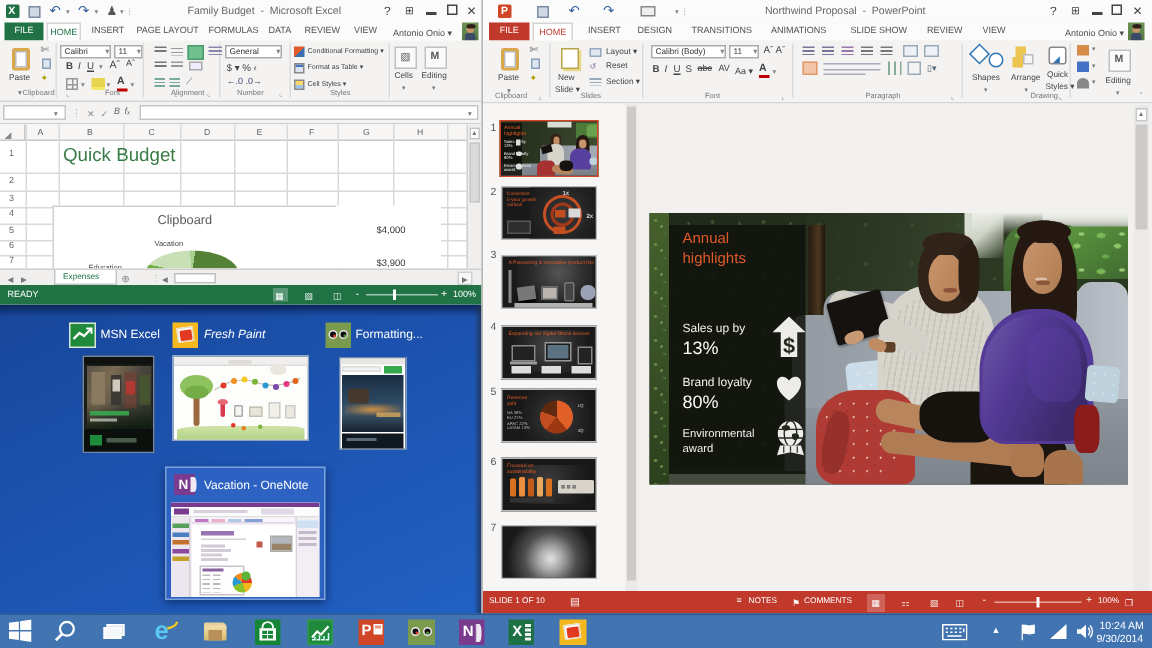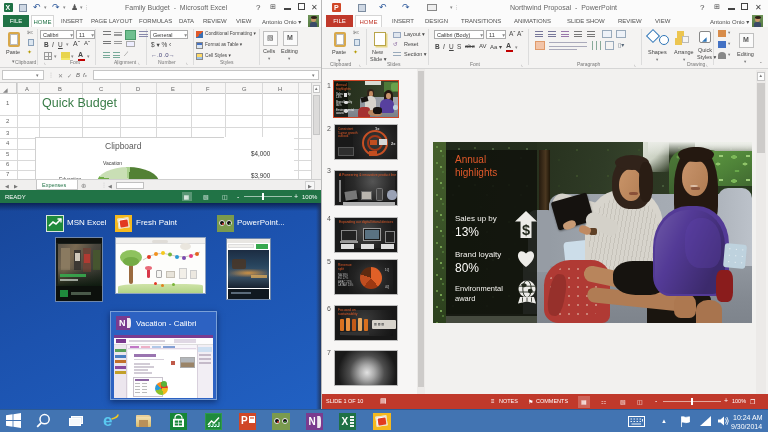--- a/index.html
+++ b/index.html
@@ -607,21 +607,21 @@
  <div class="abs" style="left:4px;top:36px;width:26px;height:3px;background:#37a84e;opacity:0.9;"></div>
  <div class="abs" style="left:4px;top:41px;width:18px;height:2px;background:#cfd8cf;opacity:0.7;"></div>
  <div class="abs" style="left:0;top:48px;width:46px;height:15px;background:#0c100c;"></div>
  <div class="abs" style="left:4px;top:52px;width:8px;height:7px;background:#1f8a3c;"></div>
  <div class="abs" style="left:15px;top:54px;width:20px;height:2.5px;background:#4a5a4a;"></div>
 </div>
 <div class="abs" style="left:115px;top:215px;width:17px;height:17px;background:#f5b91f;">
  <div class="abs" style="left:2.5px;top:3px;width:11px;height:10px;background:#fff;transform:rotate(-8deg);border:1px solid #e8ddc0;"></div>
  <div class="abs" style="left:4.5px;top:5px;width:8px;height:7px;background:#e23a20;transform:rotate(-8deg);border-radius:1px;"></div>
 </div>
-<div class="txt" style="left:136px;top:218px;font-size:8px;color:#fff;">Fresh Paint</div>
+<div class="txt" style="left:136px;top:218px;font-size:8px;color:#fff;font-style:italic;">Fresh Paint</div>
 <div class="abs" style="left:115px;top:237px;width:91px;height:57px;background:#fdfdfb;border:1px solid #8fa3c0;">
  <div class="abs" style="left:0;top:0;width:89px;height:6px;background:#f0efed;border-bottom:1px solid #ddd;"></div>
  <div class="abs" style="left:36px;top:1.5px;width:16px;height:3px;background:#e0ddd8;border-radius:2px;"></div>
  <div class="abs" style="left:2px;top:46px;width:85px;height:9px;background:linear-gradient(#cfe3a8,#b2d486);border-radius:30% 20% 0 0;"></div>
  <div class="abs" style="left:13px;top:26px;width:4px;height:20px;background:#9a6a3e;border-radius:2px;"></div>
  <div class="abs" style="left:4px;top:12px;width:22px;height:15px;background:#8ec25e;border-radius:50%;"></div>
  <div class="abs" style="left:7px;top:19px;width:16px;height:9px;background:#74ac46;border-radius:50%;"></div>
  <svg class="abs" style="left:26px;top:9px;" width="60" height="20" viewBox="0 0 60 20">
   <path d="M1 13 Q15 3 29 8 Q43 13 58 5" stroke="#c2bcb2" stroke-width="0.8" fill="none"></path>
   <circle cx="7" cy="10" r="2" fill="#e23a26"></circle>
@@ -643,38 +643,38 @@
  <div class="abs" style="left:38px;top:44px;width:3px;height:3px;background:#e23a26;border-radius:50%;"></div>
  <div class="abs" style="left:45px;top:46px;width:3px;height:3px;background:#e2801e;border-radius:50%;"></div>
  <div class="abs" style="left:56px;top:45px;width:3px;height:3px;background:#7ab53a;border-radius:50%;"></div>
 </div>
 <div class="abs" style="left:217px;top:215px;width:17px;height:17px;background:#7a9a4e;">
  <div class="abs" style="left:2px;top:5px;width:6px;height:6px;background:#0d0d0d;border-radius:50%;border:1px solid #e8e8e8;"></div>
  <div class="abs" style="left:9px;top:5px;width:6px;height:6px;background:#0d0d0d;border-radius:50%;border:1px solid #e8e8e8;"></div>
  <div class="abs" style="left:4.5px;top:7.5px;width:2px;height:2px;background:#d43a2a;border-radius:50%;"></div>
  <div class="abs" style="left:11.5px;top:7.5px;width:2px;height:2px;background:#4a9a3a;border-radius:50%;"></div>
 </div>
-<div class="txt" style="left:237px;top:218px;font-size:8px;color:#fff;">PowerPoint...</div>
+<div class="txt" style="left:237px;top:218px;font-size:8px;color:#fff;">Formatting...</div>
 <div class="abs" style="left:226px;top:238px;width:45px;height:62px;background:#fff;border:1px solid #6f87ab;">
  <div class="abs" style="left:0;top:0;width:43px;height:4px;background:#e8e6e2;"></div>
  <div class="abs" style="left:1px;top:5px;width:26px;height:4px;background:#f2f1ee;border:0.5px solid #ddd;"></div>
  <div class="abs" style="left:29px;top:5px;width:12px;height:4.5px;background:#37a84e;"></div>
  <div class="abs" style="left:1px;top:11px;width:41px;height:38px;background:linear-gradient(#1c2c42 0%,#28455e 40%,#3e586e 65%,#182230 100%);"></div>
  <div class="abs" style="left:3px;top:30px;width:37px;height:8px;background:radial-gradient(ellipse at 50% 50%,rgba(240,160,60,0.8),rgba(200,120,40,0.15) 70%,rgba(0,0,0,0) 100%);"></div>
  <div class="abs" style="left:5px;top:20px;width:14px;height:10px;background:#4a3626;opacity:0.85;border-radius:2px;"></div>
  <div class="abs" style="left:24px;top:36px;width:16px;height:3px;background:#d8a85a;opacity:0.8;"></div>
  <div class="abs" style="left:1px;top:50px;width:41px;height:10px;background:#101820;"></div>
  <div class="abs" style="left:4px;top:53px;width:20px;height:2px;background:#5a6a7a;"></div>
 </div>
 
 <div class="abs" style="left:110px;top:311px;width:107px;height:89px;background:#2d62c2;border:1px solid #7aa0d8;box-shadow:0 2px 6px rgba(0,10,40,0.5);">
  <div class="abs" style="left:5px;top:4px;width:14px;height:14px;background:#7a3b8f;"></div>
  <div class="txt" style="left:8px;top:6px;font-size:9px;color:#fff;font-weight:bold;">N</div>
  <div class="abs" style="left:16px;top:6px;width:4px;height:10px;background:#f0e8f2;border-radius:0 40% 40% 0;"></div>
- <div class="txt" style="left:25px;top:7px;font-size:8px;color:#fff;">Vacation - Calibri</div>
+ <div class="txt" style="left:25px;top:7px;font-size:8px;color:#fff;">Vacation - OneNote</div>
  <div class="abs" style="left:3px;top:23px;width:99px;height:63px;background:#f5f2f6;overflow:hidden;">
   <div class="abs" style="left:0;top:0;width:99px;height:3px;background:#7a3b8f;"></div>
   <div class="abs" style="left:0;top:3px;width:99px;height:7px;background:#fdfcfd;border-bottom:1px solid #ddd;"></div>
   <div class="abs" style="left:2px;top:4px;width:10px;height:4px;background:#7a3b8f;"></div>
   <div class="abs" style="left:15px;top:5px;width:36px;height:2px;background:#d8d0dc;"></div>
   <div class="abs" style="left:60px;top:4px;width:22px;height:4px;background:#e0d8e4;"></div>
   <div class="abs" style="left:0;top:10px;width:13px;height:53px;background:#ece6ee;border-right:1px solid #d5ccd8;"></div>
   <div class="abs" style="left:1px;top:14px;width:11px;height:3px;background:#58a05a;"></div>
   <div class="abs" style="left:1px;top:19.5px;width:11px;height:3px;background:#4a7ec2;"></div>
   <div class="abs" style="left:1px;top:25px;width:11px;height:3px;background:#c2702a;"></div>

